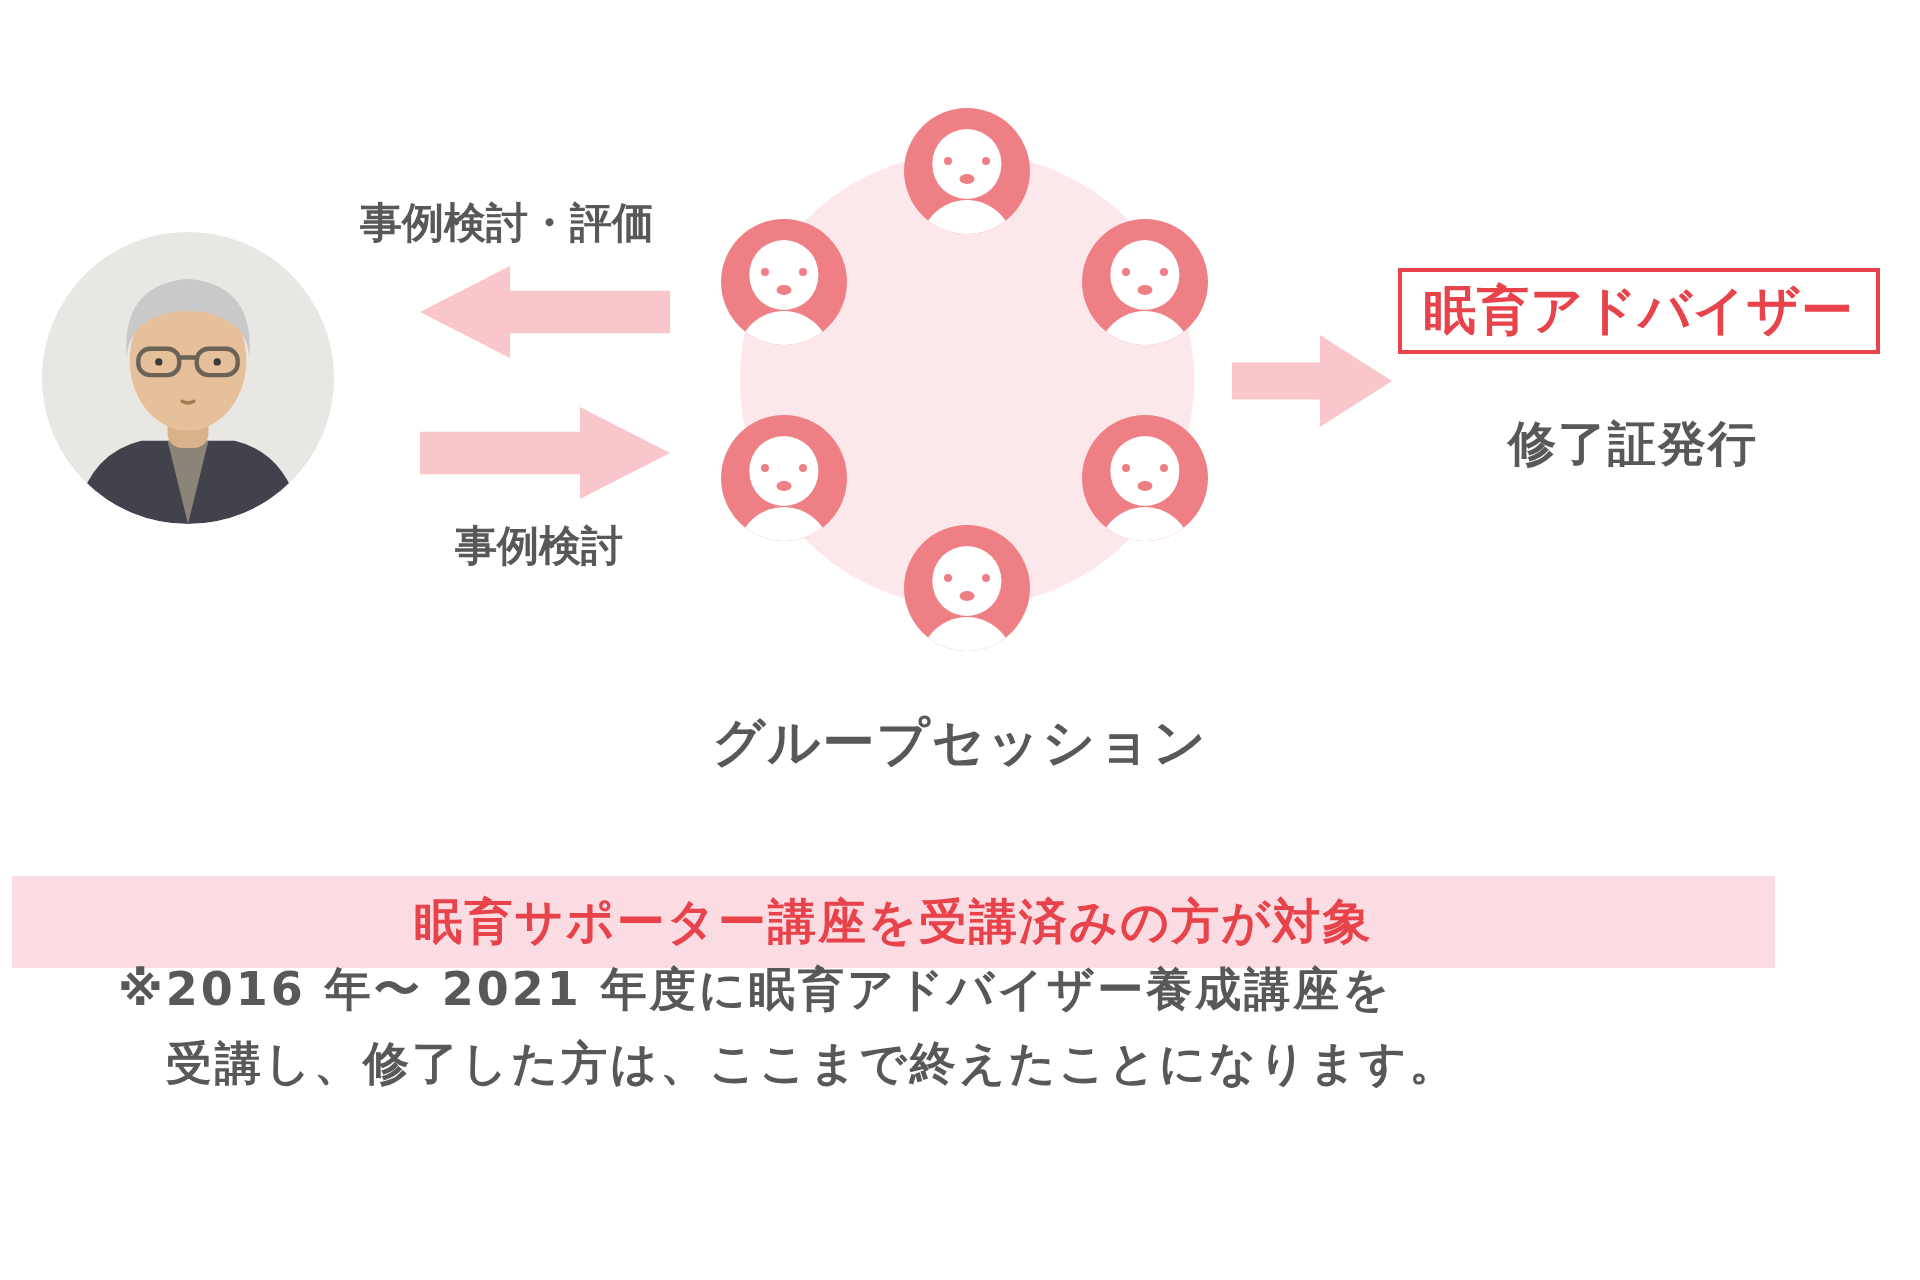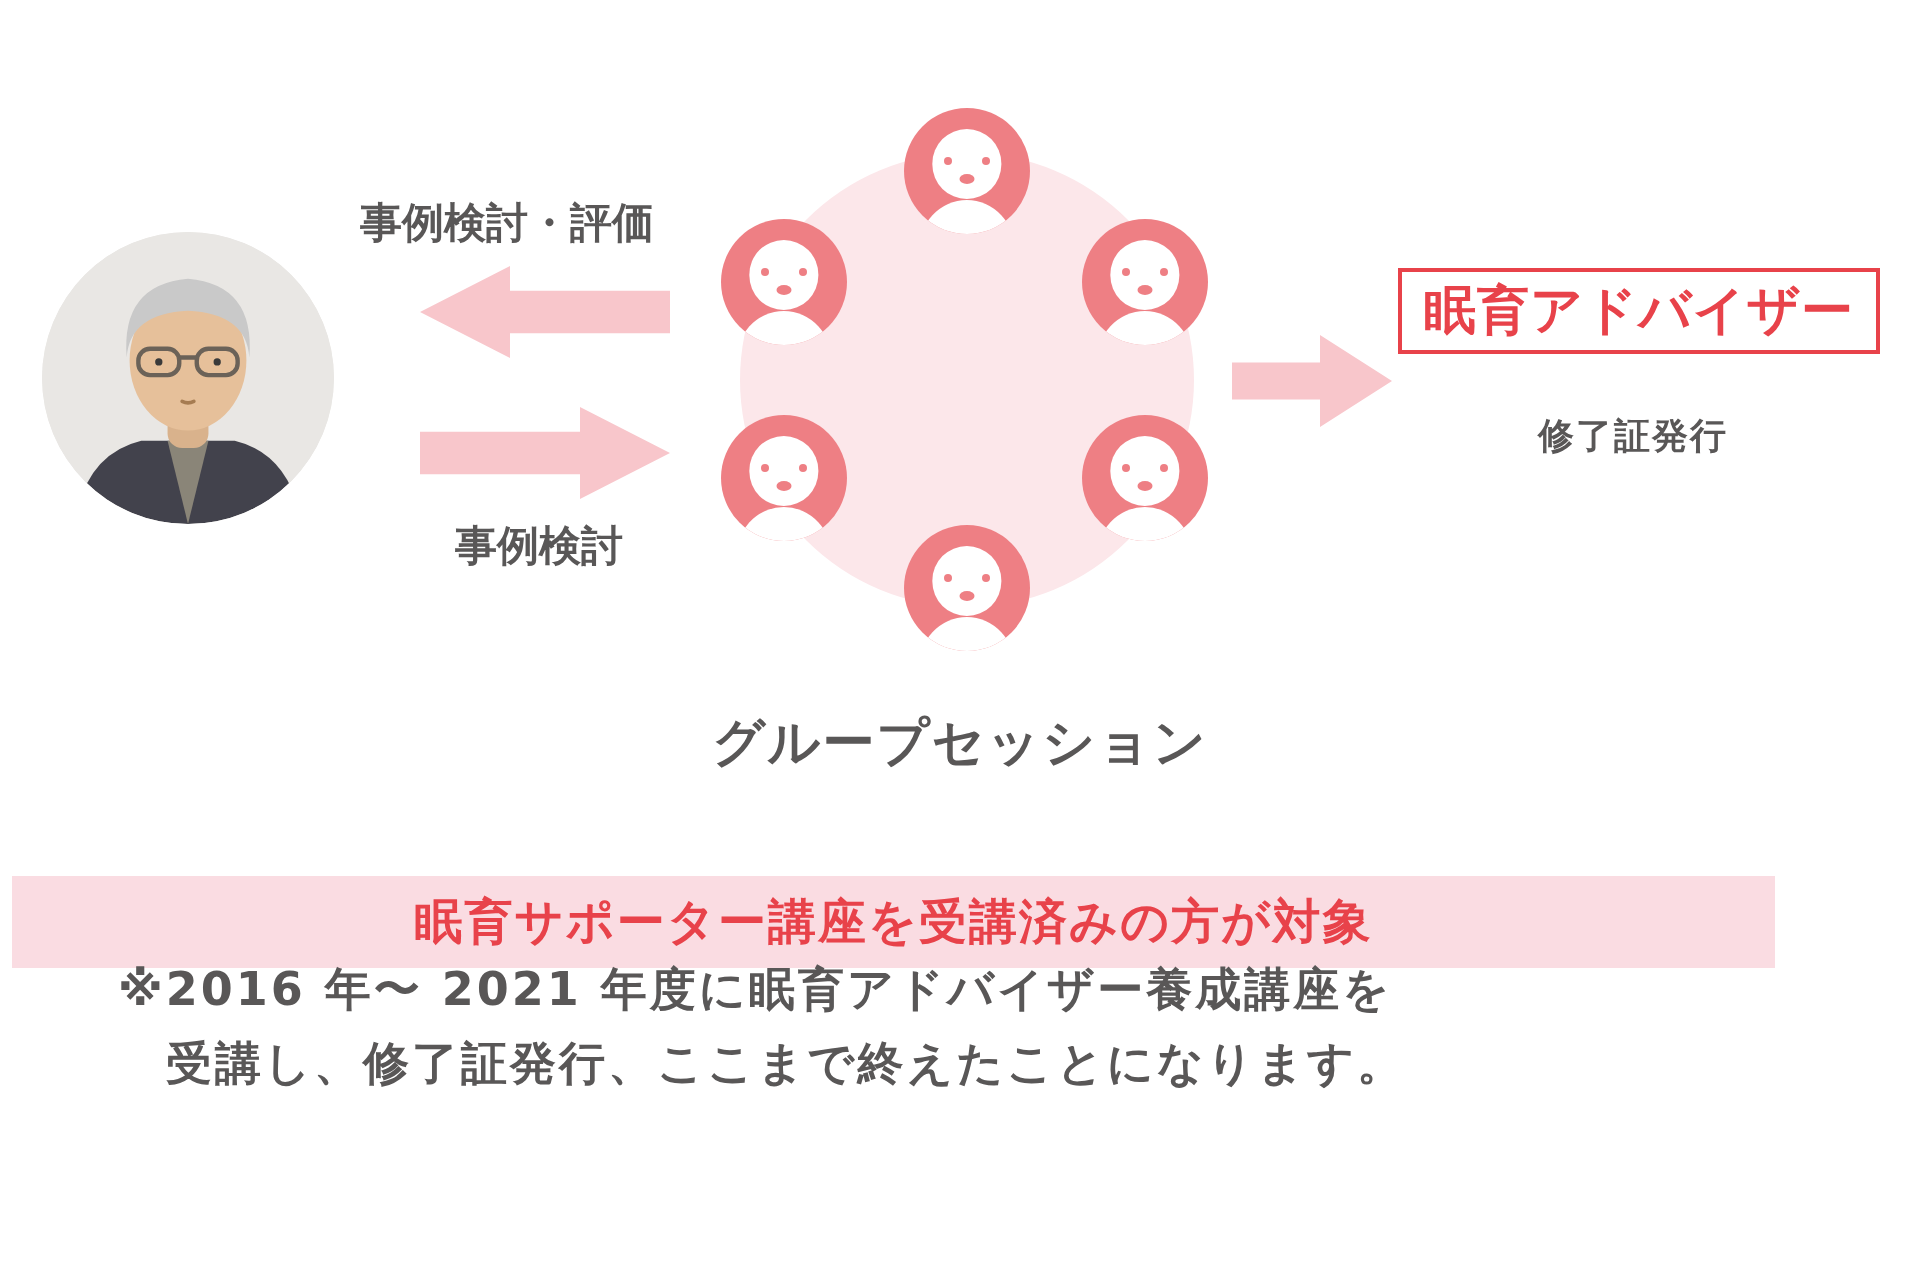--- a/index.html
+++ b/index.html
@@ -7,21 +7,21 @@
   .canvas{position:relative;width:1920px;height:1280px;background:#ffffff;overflow:hidden;}
 
   
   .photo{position:absolute;left:42px;top:232px;width:292px;height:292px;border-radius:50%;overflow:hidden;background:#e9e7e4;}
   .photo svg{display:block;width:100%;height:100%;}
 
   
   .label{position:absolute;color:#595757;font-weight:700;white-space:nowrap;}
   .case-review{left:360px;top:195px;font-size:42px;}
   .comment{left:455px;top:518px;font-size:42px;}
-  .certificate{left:1398px;top:412px;width:470px;text-align:center;font-size:36px;letter-spacing:2px;}
+  .certificate{left:1398px;top:412px;width:470px;text-align:center;font-size:48px;letter-spacing:2px;}
   .group-session{left:640px;top:708px;width:640px;text-align:center;font-size:52px;letter-spacing:2px;}
 
   
   .arrow{position:absolute;background:#f8c6cb;}
   .arrow-left{left:420px;top:266px;width:250px;height:92px;
     clip-path:polygon(0% 50%,36% 0%,36% 27%,100% 27%,100% 73%,36% 73%,36% 100%);}
   .arrow-right{left:420px;top:407px;width:250px;height:92px;
     clip-path:polygon(0% 27%,64% 27%,64% 0%,100% 50%,64% 100%,64% 73%,0% 73%);}
   .arrow-to-advisor{left:1232px;top:335px;width:160px;height:92px;
     clip-path:polygon(0% 30%,55% 30%,55% 0%,100% 50%,55% 100%,55% 70%,0% 70%);}
@@ -143,16 +143,16 @@
   <div class="label certificate">修了証発行</div>
 
   <div class="label group-session">グループセッション</div>
 
   <div class="banner">
     <span>眠育サポーター講座を受講済みの方が対象</span>
   </div>
 
   <div class="note">
     <div class="line1">※2016 年〜 2021 年度に眠育アドバイザー養成講座を</div>
-    <div class="line2">受講し、修了証発行、ここまで終えたことになります。</div>
+    <div class="line2">受講し、修了した方は、ここまで終えたことになります。</div>
   </div>
 
 </div>
 
 </body></html>

